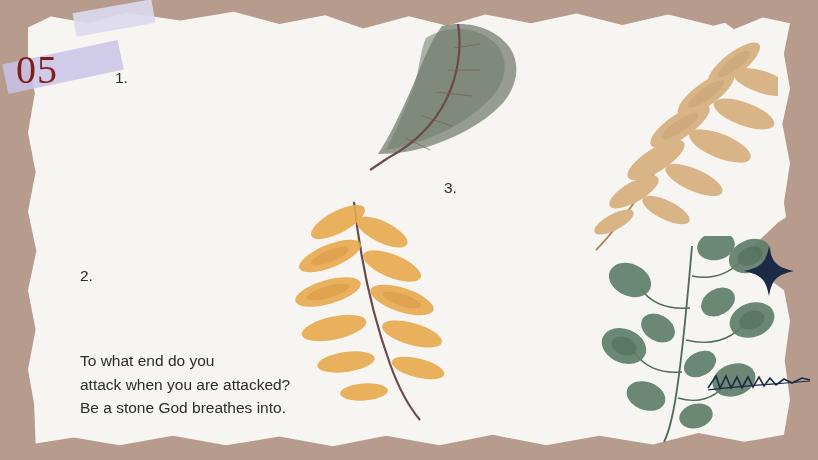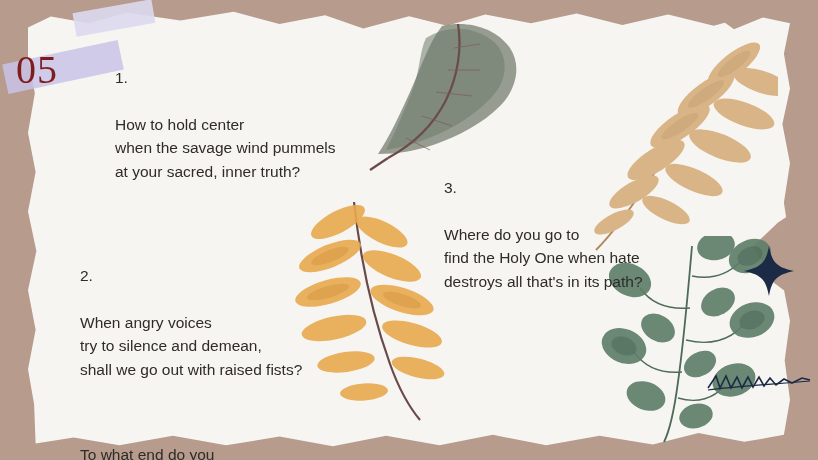--- a/index.html
+++ b/index.html
@@ -234,38 +234,29 @@
     <path d="M27 2 C30 18 34 23 52 27 C34 31 30 36 27 52 C24 36 20 31 2 27 C20 23 24 18 27 2 Z" fill="#1b2a45"></path>
   </svg>
 
   <svg id="scribble" width="106" height="26" viewBox="0 0 106 26">
     <path d="M2 20 L10 8 L14 20 L20 8 L25 20 L31 9 L36 20 L42 9 L47 19 L53 9 L58 18 L64 10 L70 17 L78 11 L86 15 L96 10 L104 12" stroke="#1b2a45" stroke-width="1.6" fill="none"></path>
     <path d="M2 22 C30 18 70 16 104 13" stroke="#1b2a45" stroke-width="1.2" fill="none"></path>
   </svg>
 
   <div class="verse" id="verse-1">
     <span class="num">1.</span>
-    <span class="stanza">How to hold center
-when the savage wind pummels
-at your sacred, inner truth?</span>
     <span class="gap"></span>
   </div>
 
   <div class="verse" id="verse-2">
     <span class="num">2.</span>
-    <span class="stanza">When angry voices
-try to silence and demean,
-shall we go out with raised fists?</span>
     <span class="gap"></span>
     <span class="stanza">To what end do you
 attack when you are attacked?
 Be a stone God breathes into.</span>
   </div>
 
   <div class="verse" id="verse-3">
     <span class="num">3.</span>
-    <span class="stanza">Where do you go to
-find the Holy One when hate
-destroys all that's in its path?</span>
     <span class="gap"></span>
   </div>
 
 </div>
 
 </body></html>

